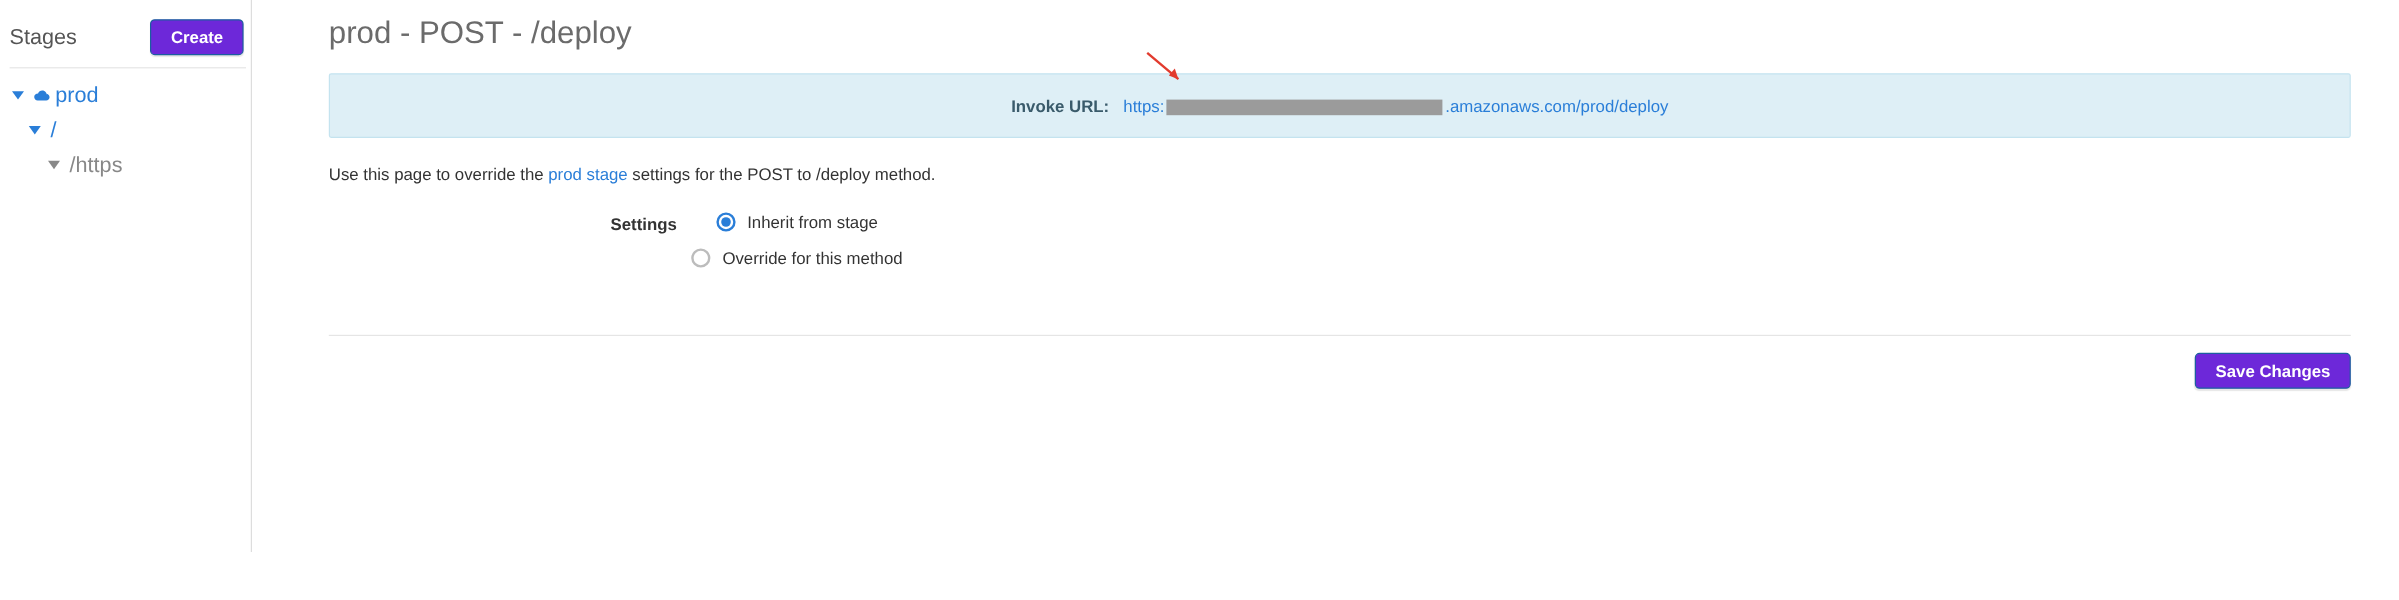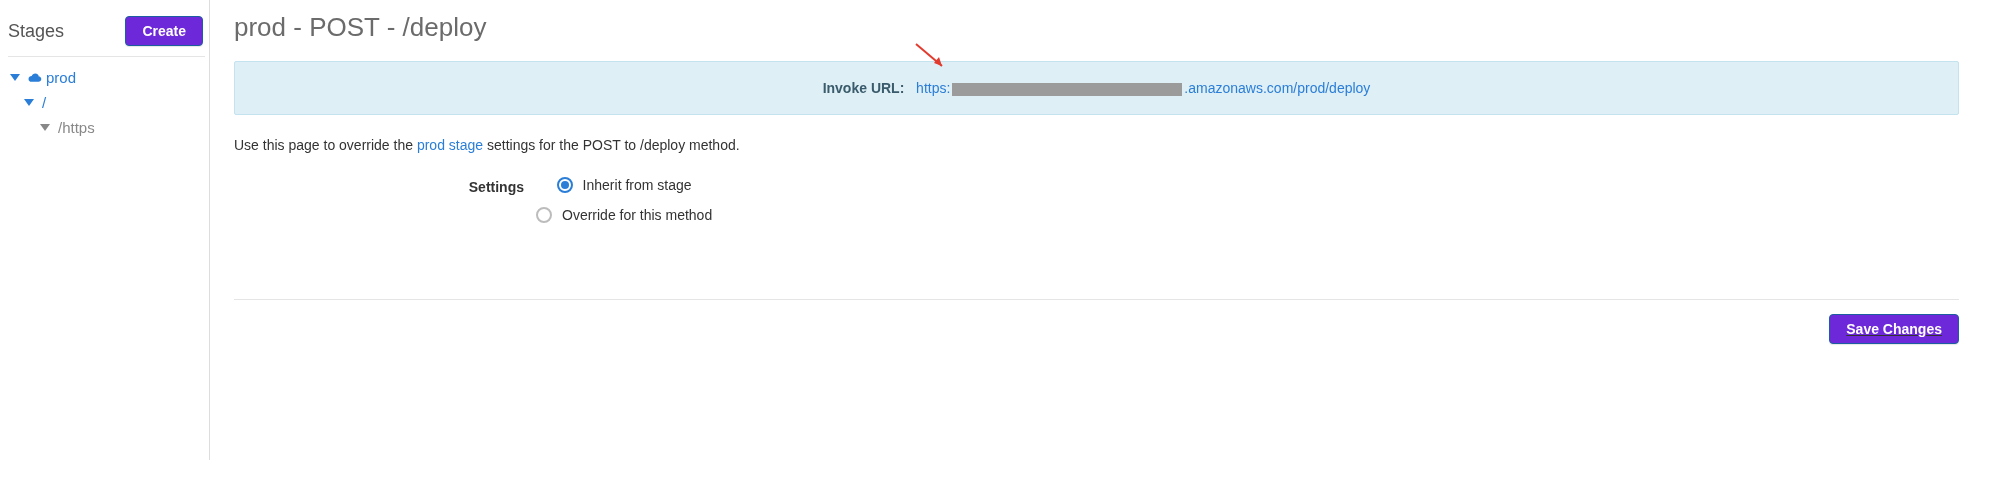--- a/index.html
+++ b/index.html
@@ -8,20 +8,21 @@
     padding: 0;
     font-family: "Helvetica Neue", Helvetica, Arial, sans-serif;
     font-size: 14px;
     color: #333;
     background: #fff;
   }
   .app {
     display: flex;
     width: 1999px;
     height: 460px;
+    gap: 40px;
   }
   
   .sidebar {
     width: 210px;
     padding: 8px 4px 8px 8px;
     border-right: 1px solid #ddd;
     flex-shrink: 0;
   }
   .sidebar-header {
     display: flex;
@@ -42,21 +43,21 @@
     font-weight: 700;
     color: #fff;
     background: #6d28d9;
     border: 1px solid #1c5ea0;
     border-radius: 4px;
     padding: 6px 16px;
     cursor: pointer;
     text-align: center;
     box-shadow: 0 1px 1px rgba(0,0,0,0.1);
   }
-  .tree { font-size: 15px; text-align: center; }
+  .tree { font-size: 18px; text-align: center; }
   .tree-row {
     display: flex;
     align-items: center;
     gap: 4px;
     padding: 4px 0;
   }
   .tree-level-0 { padding-left: 2px; }
   .tree-level-1 { padding-left: 16px; }
   .tree-level-2 { padding-left: 32px; }
   .tree-level-3 { padding-left: 56px; }
@@ -132,22 +133,21 @@
     border:2px solid #bcbcbc; display:flex; align-items:center; justify-content:center;
     flex-shrink:0;
   }
   .radio-outer.checked { border-color:#2a7ed8; }
   .radio-inner {
     width:8px; height:8px; border-radius:50%; background:#2a7ed8;
   }
   .footer-area {
     position:absolute;
     left:24px; right:40px;
-    bottom: 116px;
-    text-decoration: underline;
+    bottom: 136px;
   }
   .footer-rule {
     border-top:1px solid #e5e5e5;
     padding-top:14px;
     display:flex;
     justify-content:flex-end;
   }
   
   .arrow-annotation {
     position:absolute;

